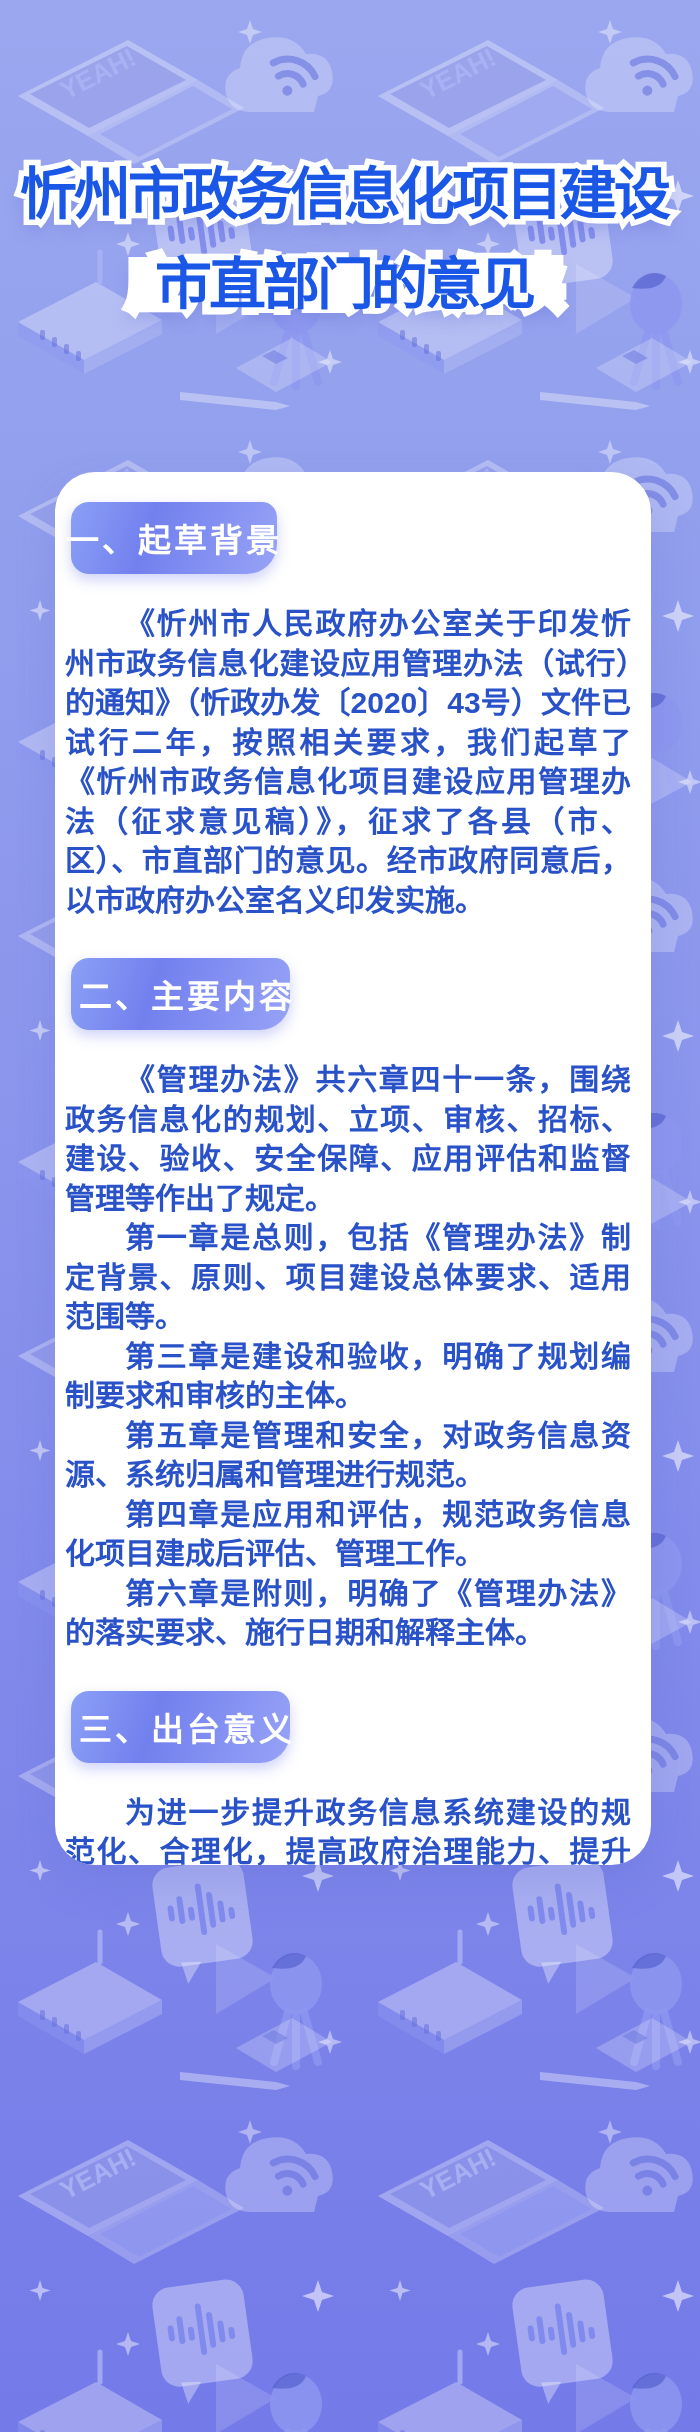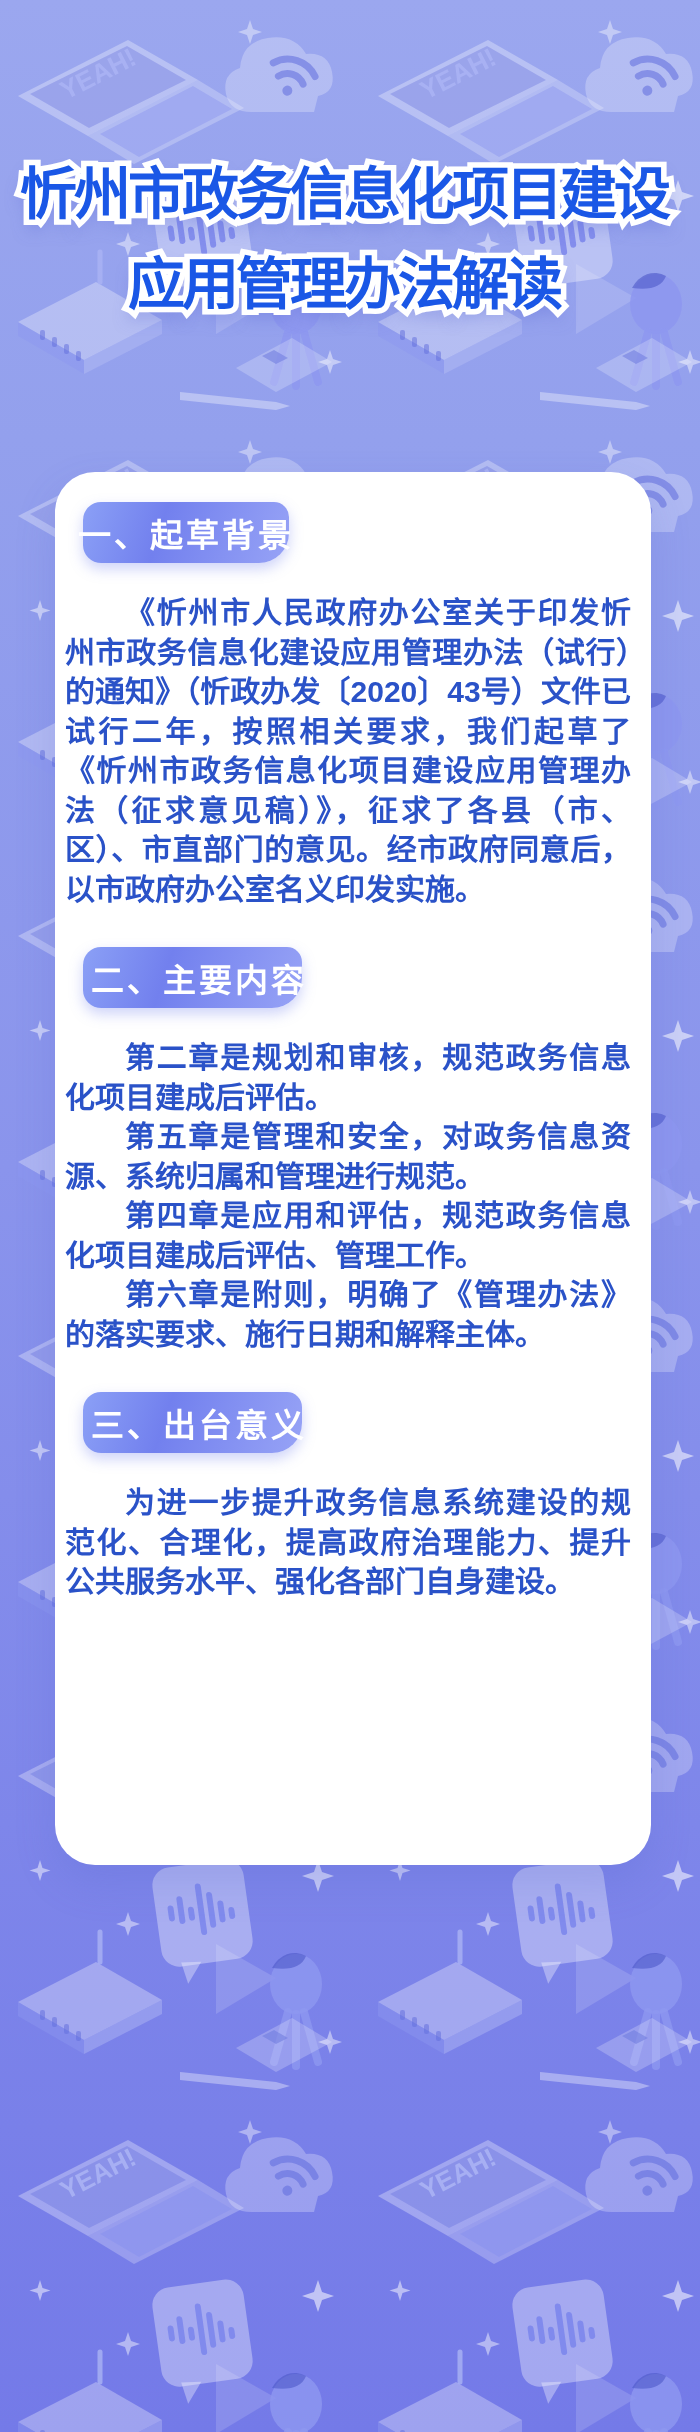--- a/index.html
+++ b/index.html
@@ -39,22 +39,22 @@
     box-sizing:border-box;
     padding:30px 20px 0 10px;
     background:#ffffff;
     border-radius:40px;
     box-shadow:0 18px 40px rgba(80,92,200,0.18);
     overflow:hidden;
   }
 
   
   .tag{
-    width:206px;height:61px;
-    margin:0 0 30px 18px;
+    width:206px;height:72px;
+    margin:0 0 30px 6px;
     display:flex;align-items:center;justify-content:center;
     border-radius:18px 15px 30px 18px;
     background:linear-gradient(108deg,#8ba0f6 0%,#7280ee 38%,#97a3f6 100%);
     box-shadow:0 6px 14px rgba(114,128,238,0.35);
   }
   .section:not(:first-child) .tag{margin-top:38px;padding-left:13px;}
   .tag-text{
     color:#ffffff;
     font-size:33px;font-weight:700;letter-spacing:3px;
     white-space:nowrap;
@@ -149,36 +149,38 @@
           <path d="M236 368 l56 -30 40 24 -56 30 Z" fill="#ffffff" opacity="0.22"></path>
           <path d="M262 356 l12 -6 14 8 -12 6 Z" fill="#6d79dd" opacity="0.55"></path>
         </g>
       </pattern>
     </defs>
     <rect x="0" y="0" width="700" height="2432" fill="url(#isoPat)"></rect>
   </svg>
 
   <header class="title">
     <div class="t-line" data-text="忻州市政务信息化项目建设">忻州市政务信息化项目建设</div>
-    <div class="t-line" data-text="应用管理办法解读">应用管理办法解读</div>
+    <div class="t-line" data-text="应用管理办法解读">市直部门的意见</div>
   </header>
 
   <main class="card" id="sections-root">
     <section class="section">
       <div class="tag">
         <span class="tag-text">一、起草背景</span>
       </div>
     <p class="para">《忻州市人民政府办公室关于印发忻州市政务信息化建设应用管理办法（试行）的通知》（忻政办发〔2020〕43号）文件已试行二年，按照相关要求，我们起草了《忻州市政务信息化项目建设应用管理办法（征求意见稿）》，征求了各县（市、区）、市直部门的意见。经市政府同意后，以市政府办公室名义印发实施。</p>
       </section>
 
     <section class="section">
       <div class="tag">
         <span class="tag-text">二、主要内容</span>
       </div>
-        <p class="para">第二章是规划和审核，规范政务信息化项目建成后评估。</p>
+    <p class="para">《管理办法》共六章四十一条，围绕政务信息化的规划、立项、审核、招标、建设、验收、安全保障、应用评估和监督管理等作出了规定。</p>
+        <p class="para">第一章是总则，包括《管理办法》制定背景、原则、项目建设总体要求、适用范围等。</p>
+        <p class="para">第三章是建设和验收，明确了规划编制要求和审核的主体。</p>
         <p class="para">第五章是管理和安全，对政务信息资源、系统归属和管理进行规范。</p>
         <p class="para">第四章是应用和评估，规范政务信息化项目建成后评估、管理工作。</p>
         <p class="para">第六章是附则，明确了《管理办法》的落实要求、施行日期和解释主体。</p>
       </section>
 
     <section class="section">
       <div class="tag">
         <span class="tag-text">三、出台意义</span>
       </div>
     <p class="para">为进一步提升政务信息系统建设的规范化、合理化，提高政府治理能力、提升公共服务水平、强化各部门自身建设。</p>

